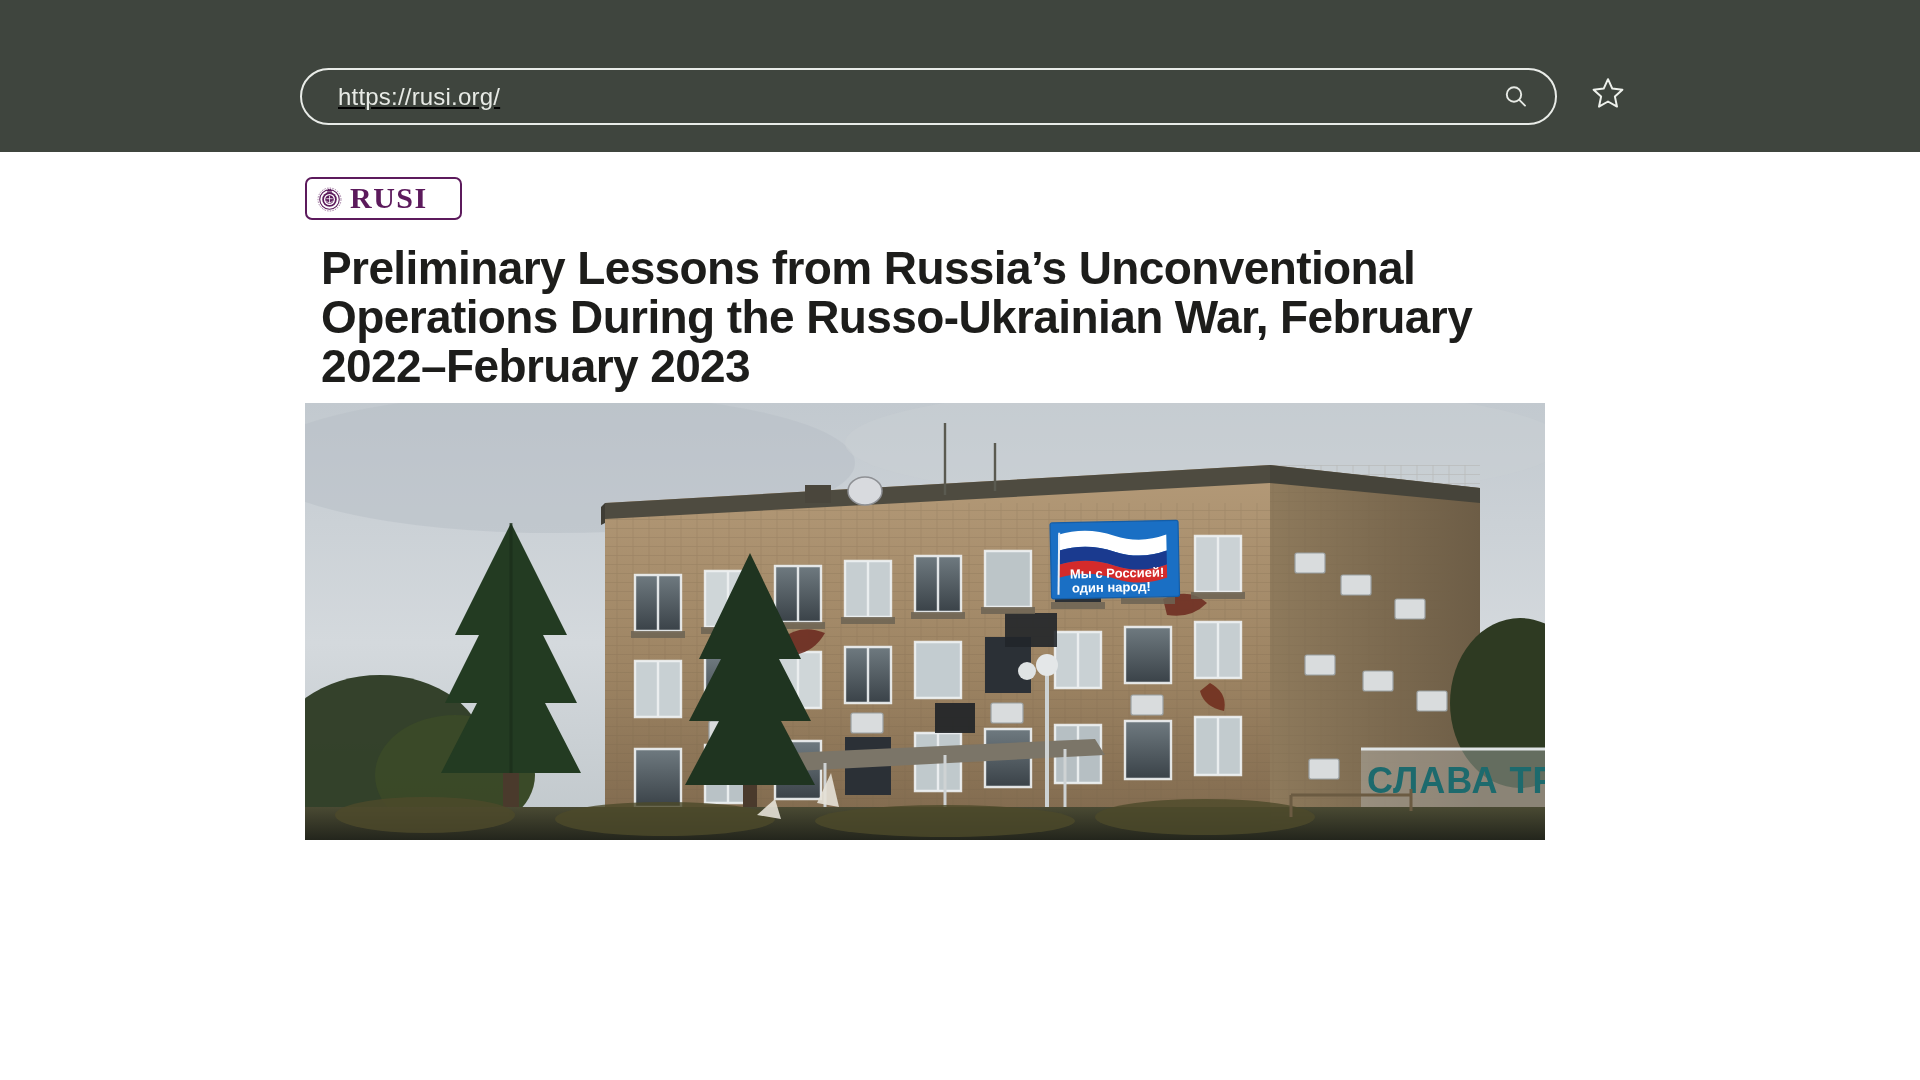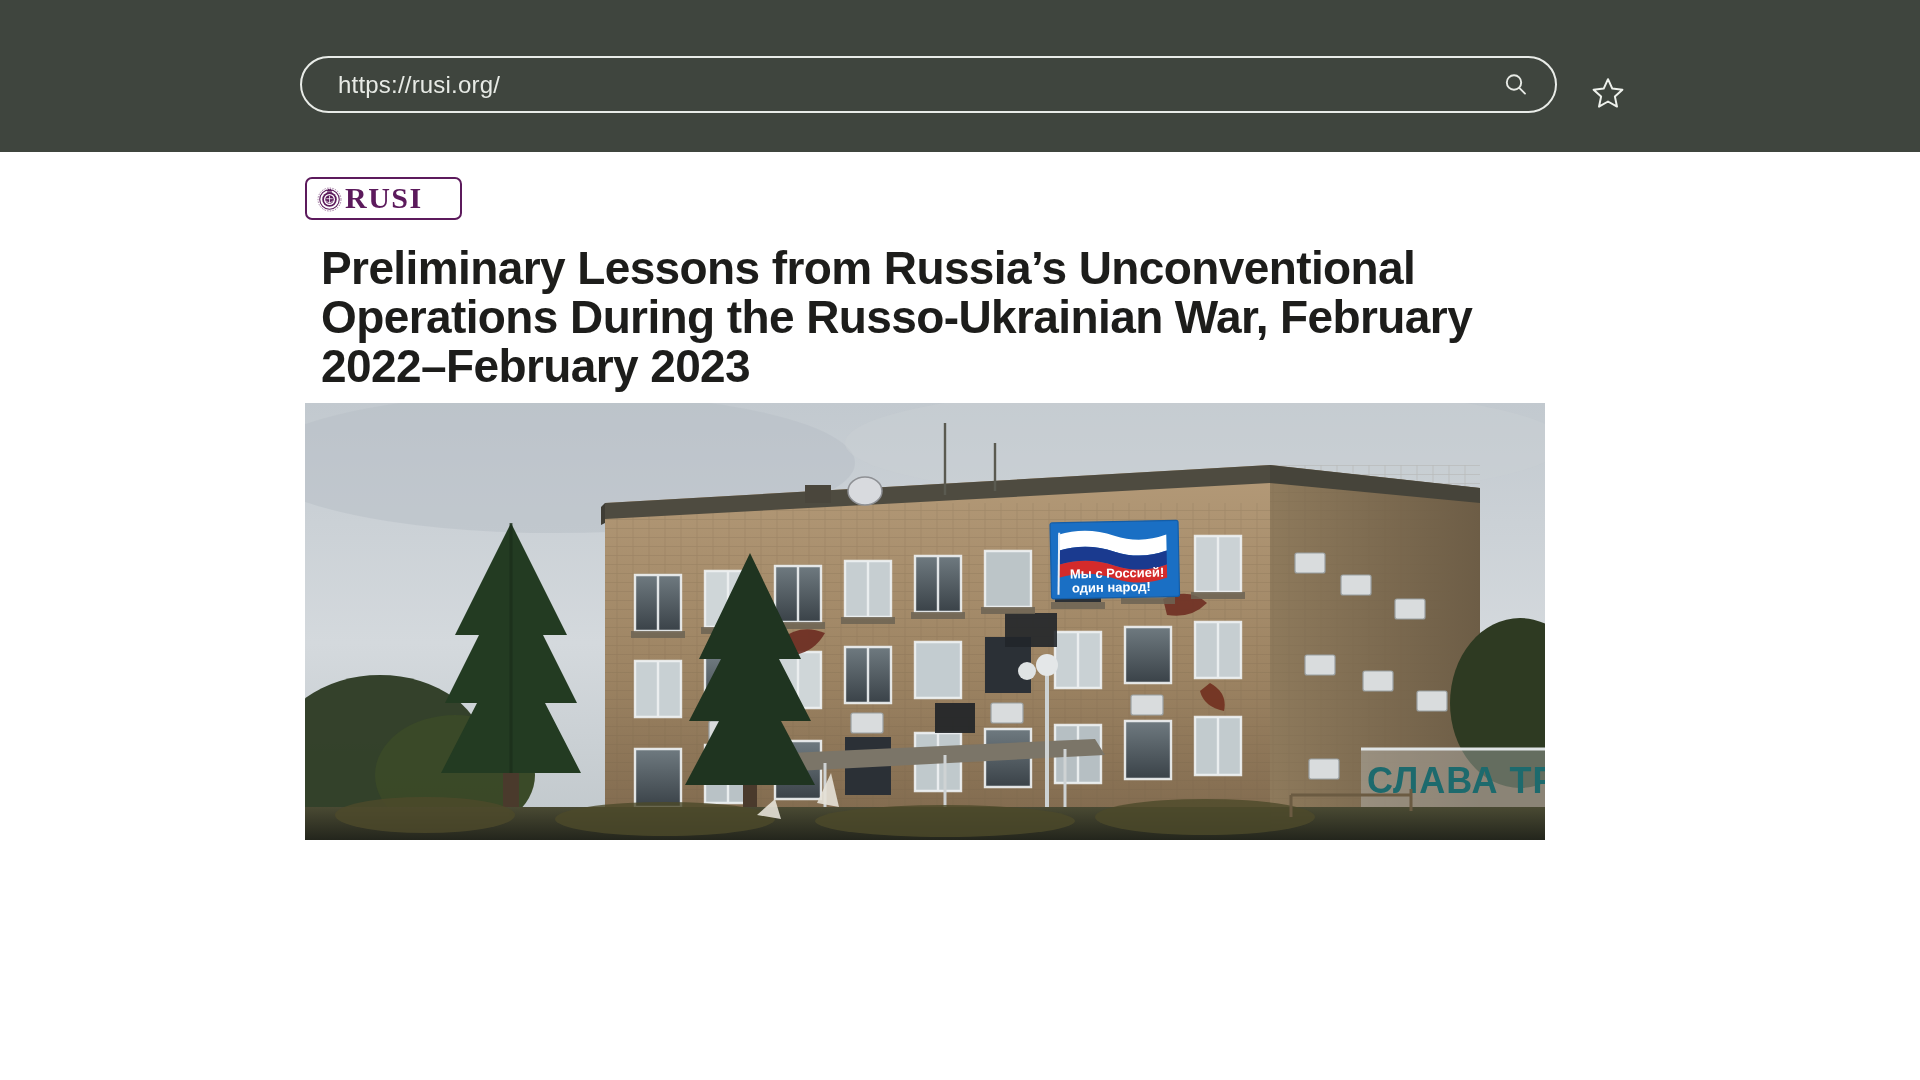--- a/index.html
+++ b/index.html
@@ -17,28 +17,29 @@
     position: absolute;
     left: 0; top: 0;
     width: 1920px; height: 152px;
     background: #3f453e;
     display: flex;
     align-items: center;
   }
 
   #url-bar {
     position: absolute;
-    left: 300px; top: 56px;
+    left: 300px; top: 68px;
     width: 1257px; height: 57px;
     border: 2px solid #e9ece8;
     border-radius: 29px;
     display: flex;
     align-items: center;
     padding: 0 22px 0 36px;
     background: transparent;
+    text-decoration: underline;
   }
   #url-text {
     flex: 1 1 auto;
     color: #e7eae5;
     font-size: 24px;
     letter-spacing: 0.2px;
     white-space: nowrap;
     overflow: hidden;
     text-overflow: ellipsis;
     font-family: "Liberation Sans", sans-serif;
@@ -73,20 +74,21 @@
 
   
   #rusi-logo {
     width: 157px; height: 43px;
     border: 2.5px solid #5c1a5c;
     border-radius: 7px;
     background: #ffffff;
     display: flex;
     align-items: center;
     padding: 0 7px;
+    gap: 5px;
     position: relative;
     overflow: hidden;
   }
   #rusi-crest { flex: 0 0 auto; width: 31px; height: 31px; }
   #rusi-wordmark {
     font-family: "Liberation Serif", serif;
     font-weight: 700;
     font-size: 30px;
     line-height: 30px;
     color: #5c1a5c;

